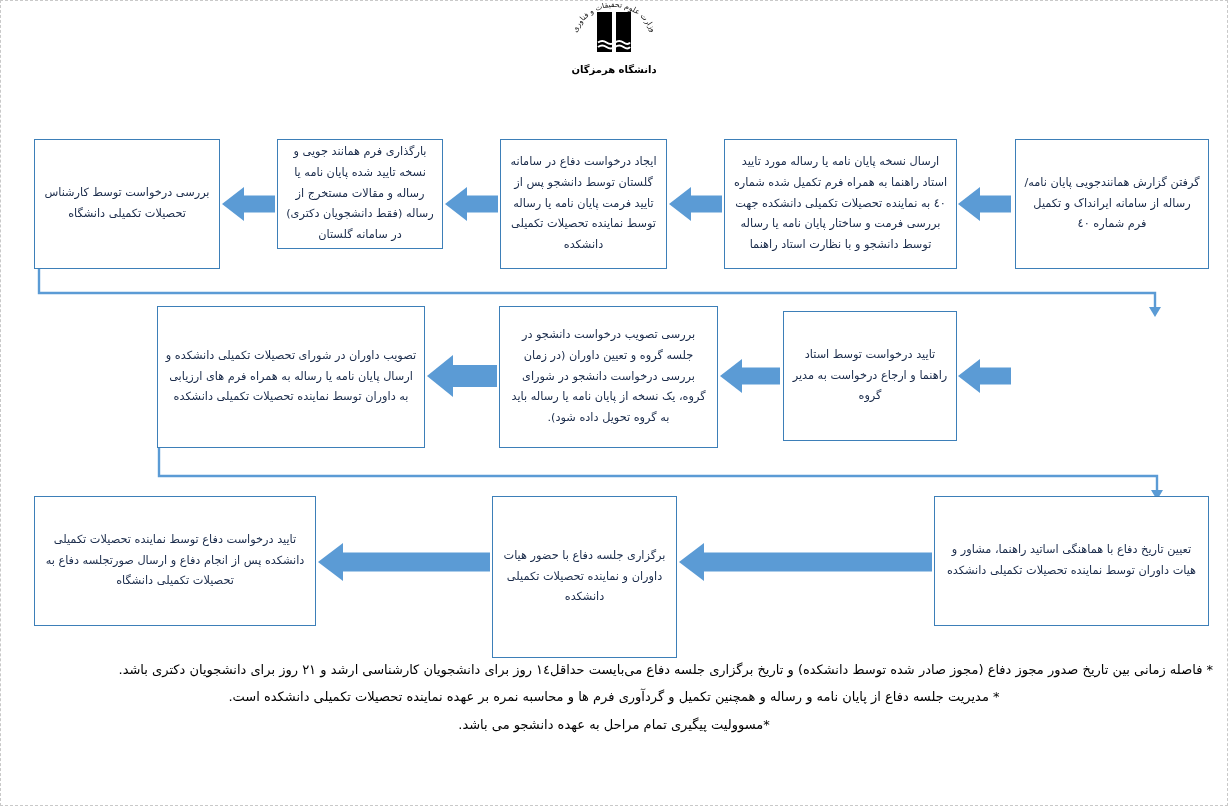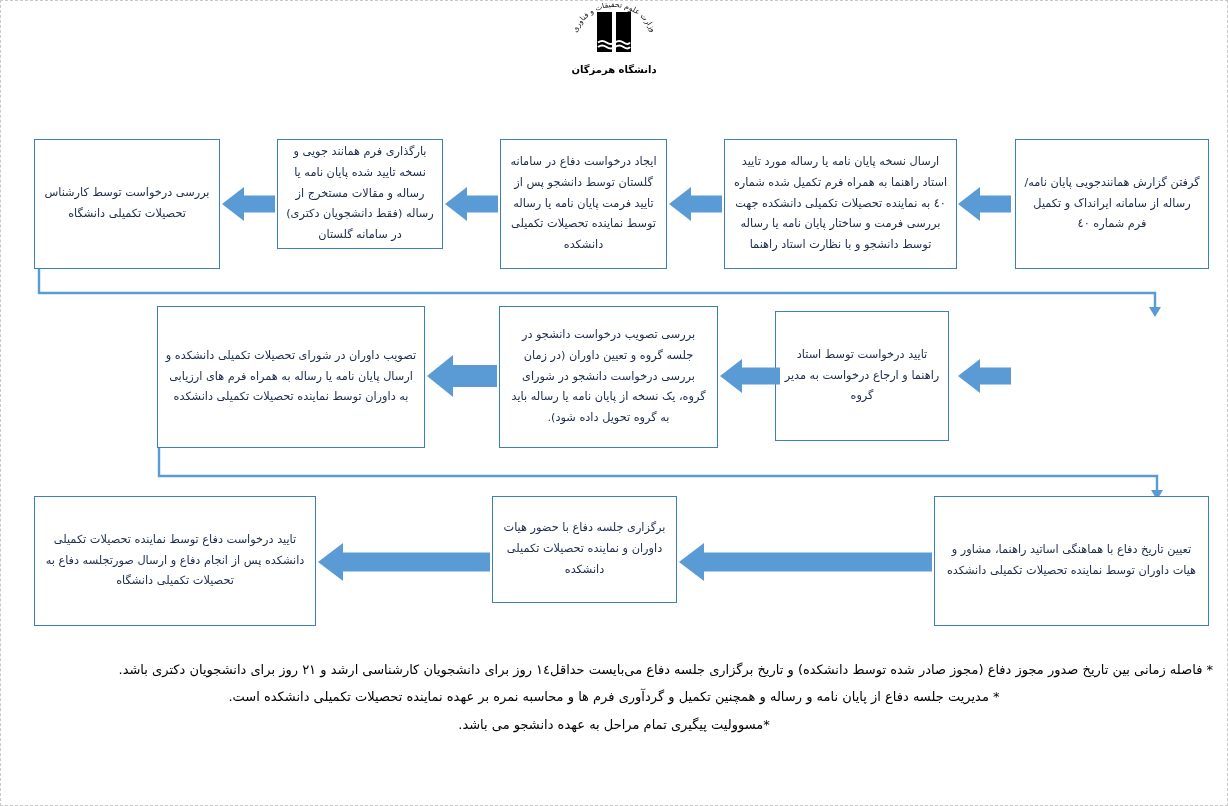--- a/index.html
+++ b/index.html
@@ -189,21 +189,21 @@
       <polygon points="1112,38 1124,38 1118,48" fill="#5b9bd5"></polygon>
     </svg>
   </div>
 
 
   <div class="arrow arrow-left" style="right:216px;top:342px;width:53px;height:66px;">
     <div class="shaft" style="width:33px;"></div>
     <div class="head"></div>
   </div>
 
-  <div class="box" style="right:278px;top:310px;width:174px;height:130px;">
+  <div class="box" style="right:270px;top:310px;width:174px;height:130px;">
     <span>تایید درخواست توسط استاد راهنما و ارجاع درخواست به مدیر گروه</span>
   </div>
 
   <div class="arrow arrow-left" style="right:447px;top:342px;width:60px;height:66px;">
     <div class="shaft" style="width:38px;"></div>
     <div class="head"></div>
   </div>
 
   <div class="box" style="right:509px;top:305px;width:219px;height:142px;">
     <span>بررسی تصویب درخواست دانشجو در جلسه گروه و تعیین داوران (در زمان بررسی درخواست دانشجو در شورای گروه، یک نسخه از پایان نامه یا رساله باید به گروه تحویل داده شود).</span>
@@ -227,21 +227,21 @@
 
   <div class="box" style="right:18px;top:495px;width:275px;height:130px;">
     <span>تعیین تاریخ دفاع با هماهنگی اساتید راهنما، مشاور و هیات داوران توسط نماینده تحصیلات تکمیلی دانشکده</span>
   </div>
 
   <div class="arrow arrow-left" style="right:295px;top:530px;width:253px;height:62px;">
     <div class="shaft" style="width:228px;height:19px;"></div>
     <div class="head" style="border-top-width:19px;border-bottom-width:19px;border-right-width:25px;"></div>
   </div>
 
-  <div class="box" style="right:550px;top:495px;width:185px;height:107px;">
+  <div class="box" style="right:550px;top:495px;width:185px;height:162px;">
     <span>برگزاری جلسه دفاع با حضور هیات داوران و نماینده تحصیلات تکمیلی دانشکده</span>
   </div>
 
   <div class="arrow arrow-left" style="right:737px;top:530px;width:172px;height:62px;">
     <div class="shaft" style="width:148px;height:19px;"></div>
     <div class="head" style="border-top-width:19px;border-bottom-width:19px;border-right-width:25px;"></div>
   </div>
 
   <div class="box" style="right:911px;top:495px;width:282px;height:130px;">
     <span>تایید درخواست دفاع توسط نماینده تحصیلات تکمیلی دانشکده پس از انجام دفاع و ارسال صورتجلسه دفاع به تحصیلات تکمیلی دانشگاه</span>

